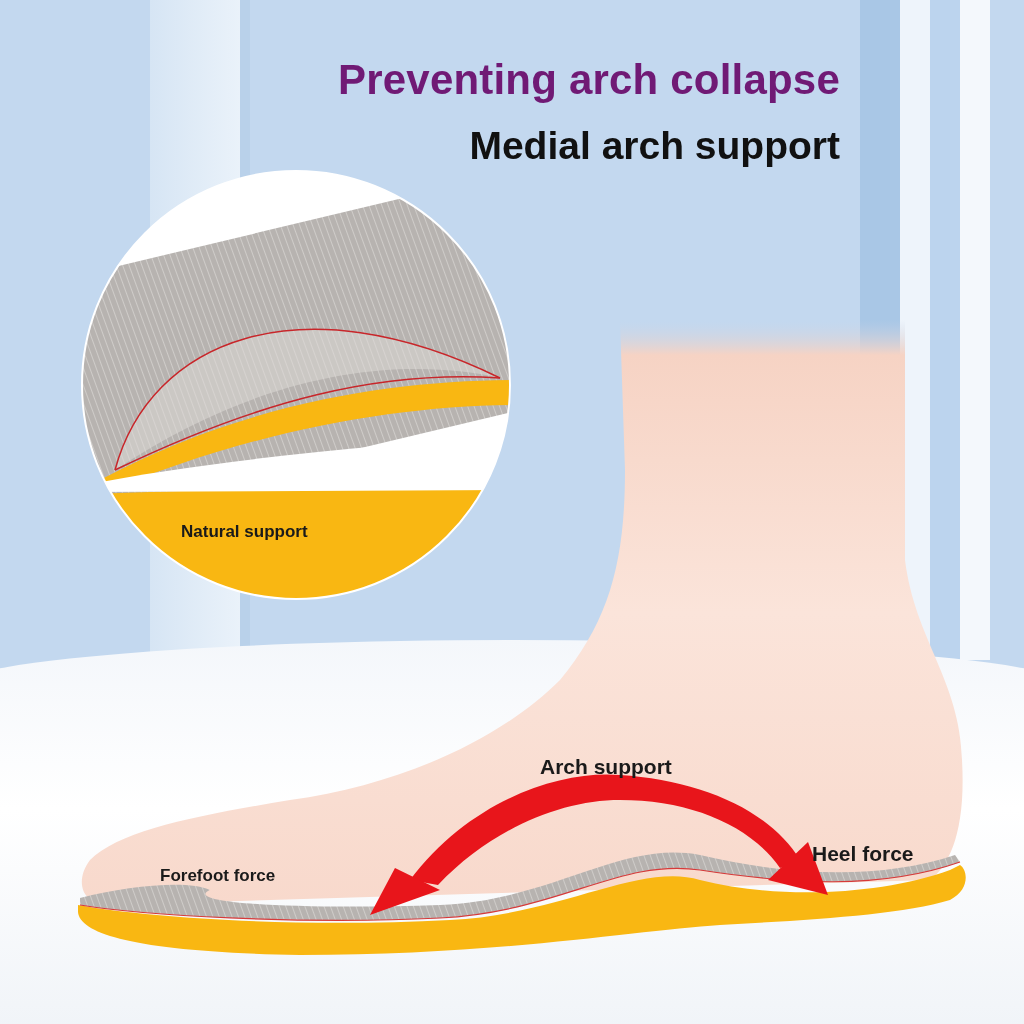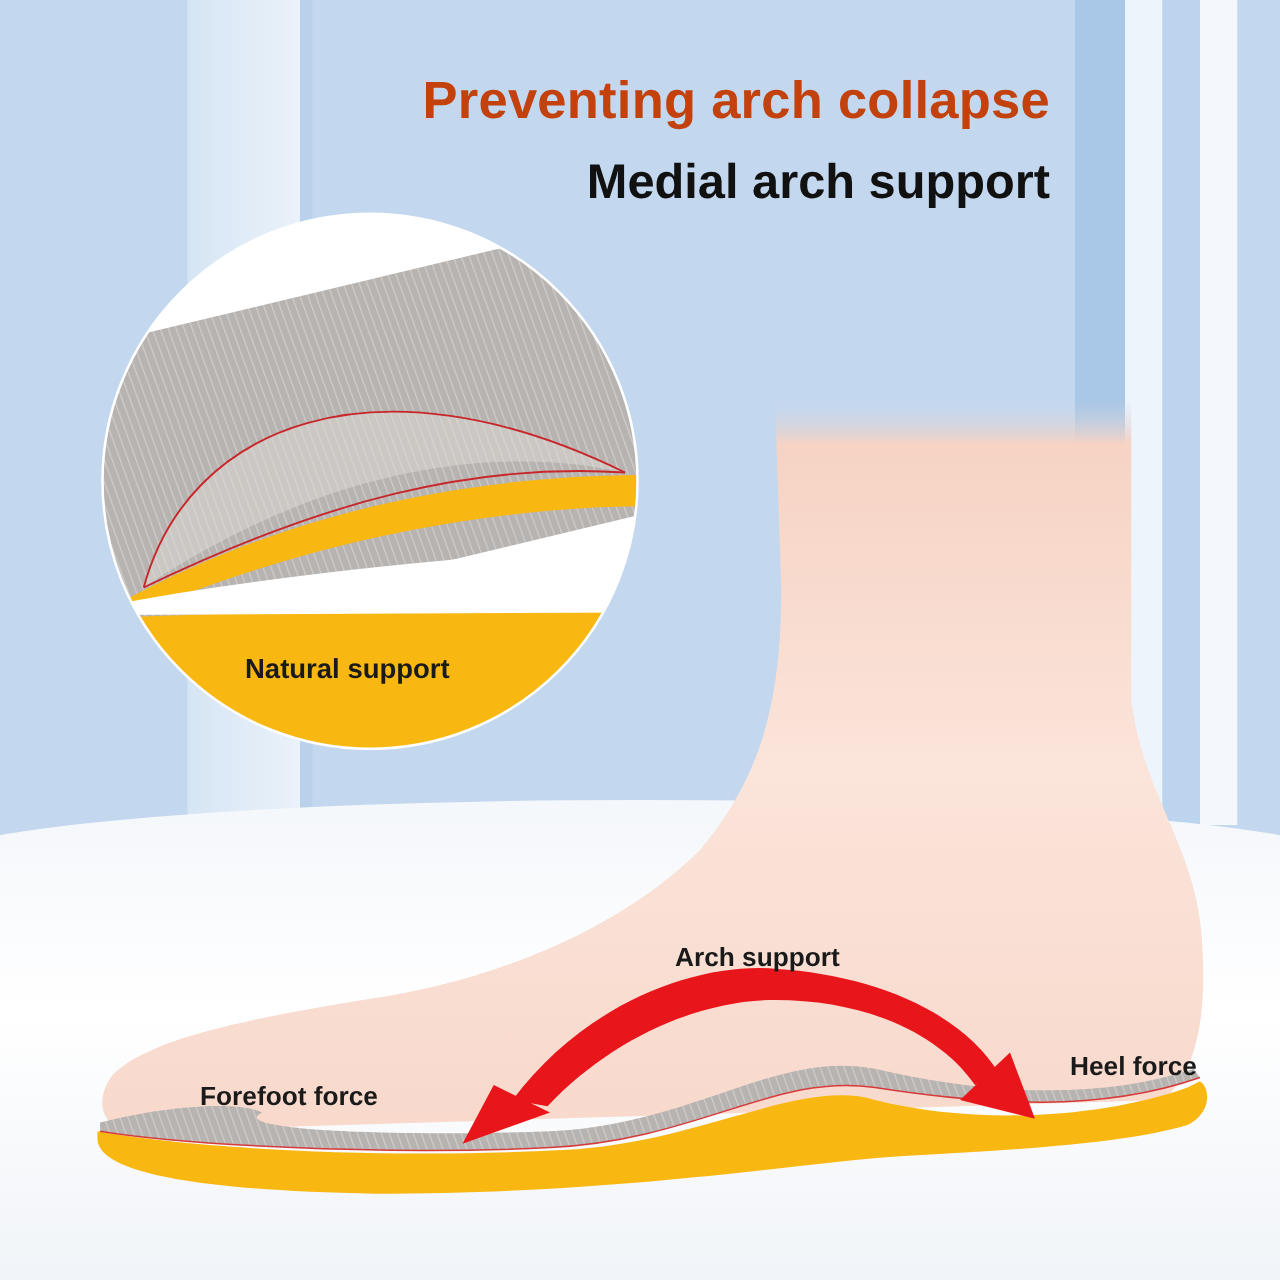--- a/index.html
+++ b/index.html
@@ -3,21 +3,21 @@
   <meta charset="utf-8">
   <style>
     html, body { margin:0; padding:0; }
     body { width:1024px; height:1024px; overflow:hidden; position:relative;
       font-family:"Liberation Sans", sans-serif; background:#c3d8ef; }
     .bg { position:absolute; inset:0; }
     .stripe { position:absolute; top:0; height:660px; }
     .floor { position:absolute; left:-60px; right:-60px; top:640px; bottom:-40px;
       background:linear-gradient(#f4f7fb,#ffffff 40%,#eef2f7);
       border-radius:50% 50% 0 0 / 12% 12% 0 0; }
-    .title { position:absolute; right:184px; top:56px; font-size:42px; font-weight:bold; color:#c2410c; letter-spacing:0.2px; white-space:nowrap; }
+    .title { position:absolute; right:184px; top:56px; font-size:42px; font-weight:bold; color:#701a75; letter-spacing:0.2px; white-space:nowrap; }
     .subtitle { position:absolute; right:184px; top:124px; font-size:39px; font-weight:bold; color:#111; white-space:nowrap; }
     .label { position:absolute; font-weight:bold; color:#1a1a1a; white-space:nowrap; }
     svg { position:absolute; left:0; top:0; }
   </style>
 </head>
 <body>
 
 <div class="bg">
   <div class="stripe" style="left:150px;width:90px;background:linear-gradient(90deg,#d6e5f4,#eaf2fa);"></div>
   <div class="stripe" style="left:240px;width:10px;background:#b9d1ea;"></div>
@@ -65,16 +65,16 @@
     <path d="M100 480 C250 400 400 380 520 380 L520 405 C400 405 250 430 100 495 Z" fill="#f9b712"></path>
     <path d="M60 495 L520 480 L520 620 L60 620 Z" fill="#f9b712"></path>
     <path d="M60 490 C200 460 380 445 520 435 L520 490 L60 492 Z" fill="#ffffff"></path>
   </g>
   <circle cx="296" cy="385" r="214" fill="none" stroke="#ffffff" stroke-width="2"></circle>
 </svg>
 
 <div class="title">Preventing arch collapse</div>
 <div class="subtitle">Medial arch support</div>
 
-<div class="label" style="left:196px;top:522px;font-size:22px;">Natural support</div>
+<div class="label" style="left:181px;top:522px;font-size:17px;">Natural support</div>
 <div class="label" style="left:540px;top:755px;font-size:21px;">Arch support</div>
-<div class="label" style="left:160px;top:866px;font-size:21px;">Forefoot force</div>
-<div class="label" style="left:812px;top:842px;font-size:21px;margin-left:44px;">Heel force</div>
+<div class="label" style="left:160px;top:866px;font-size:17px;">Forefoot force</div>
+<div class="label" style="left:812px;top:842px;font-size:21px;">Heel force</div>
 
 </body></html>

